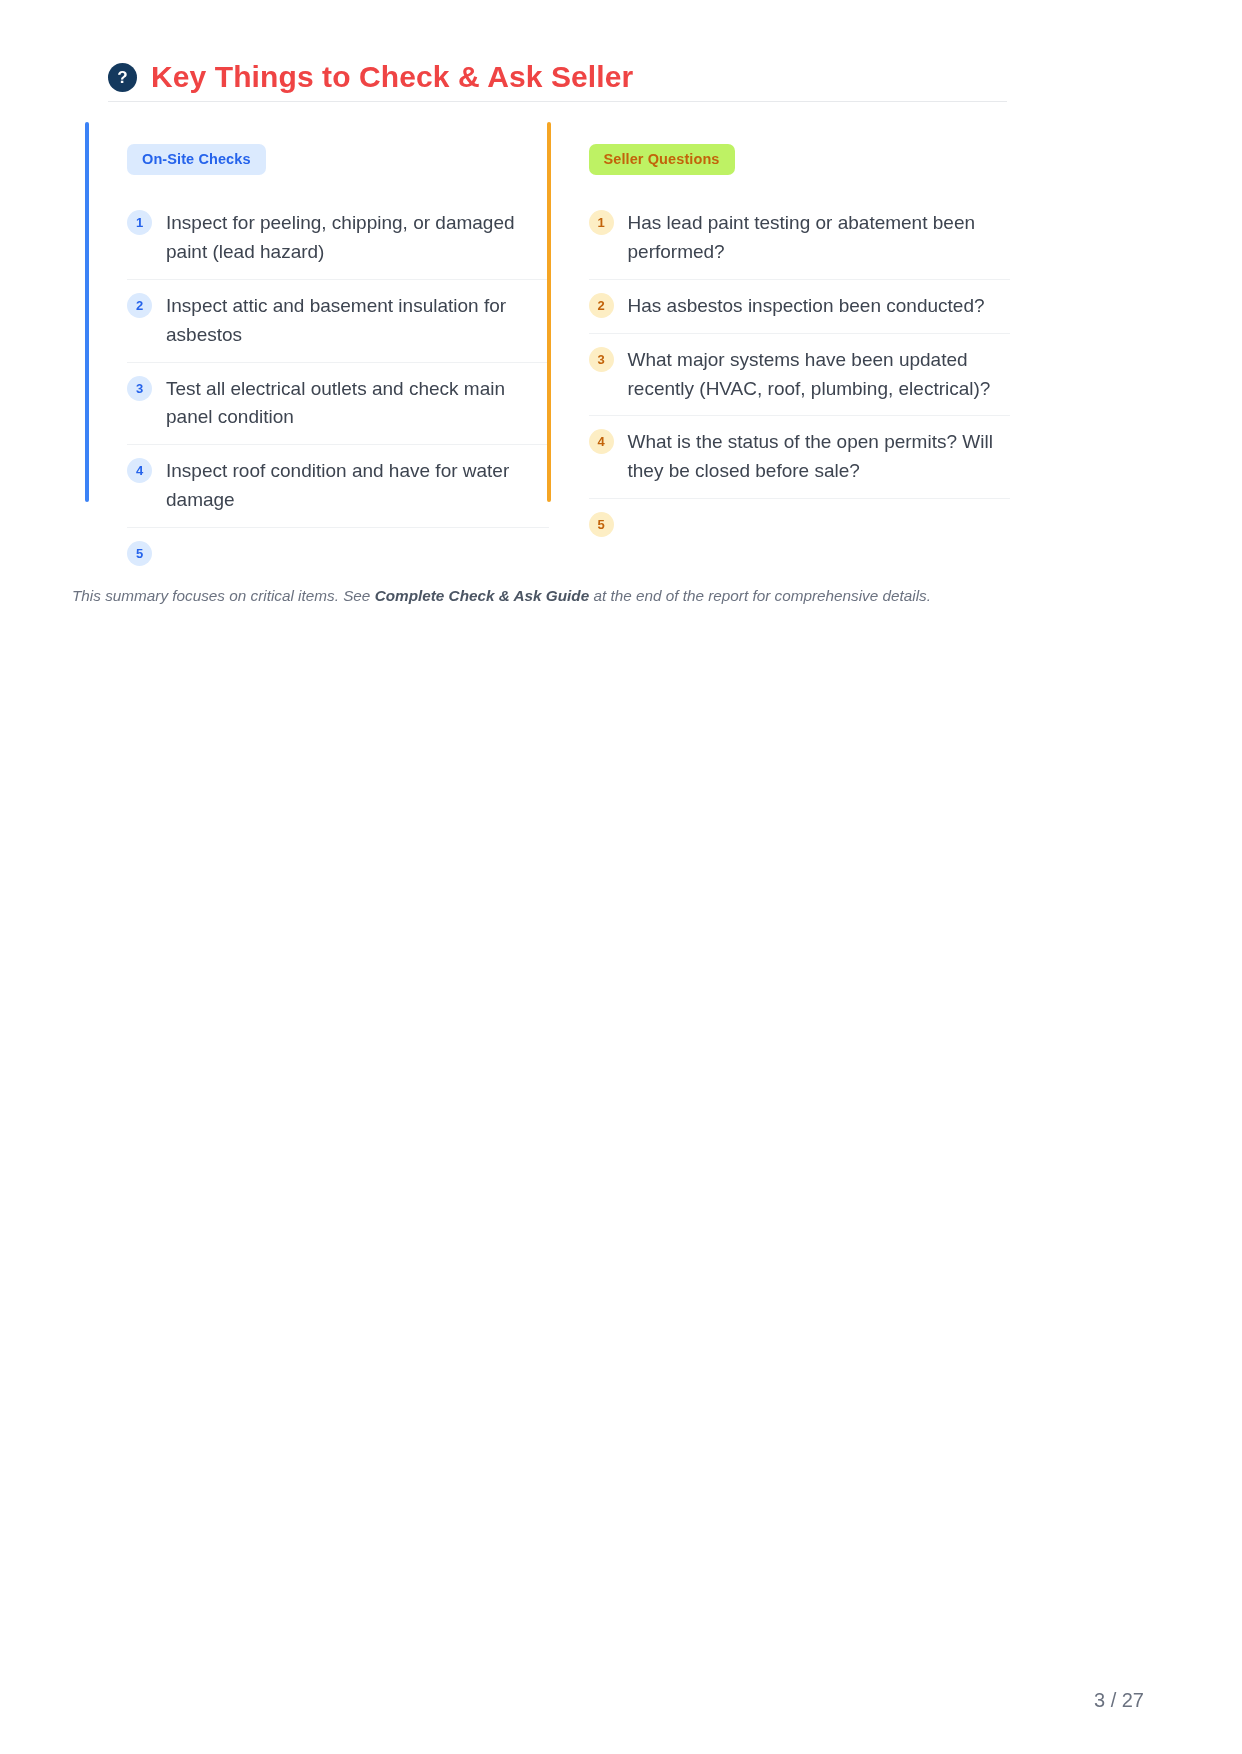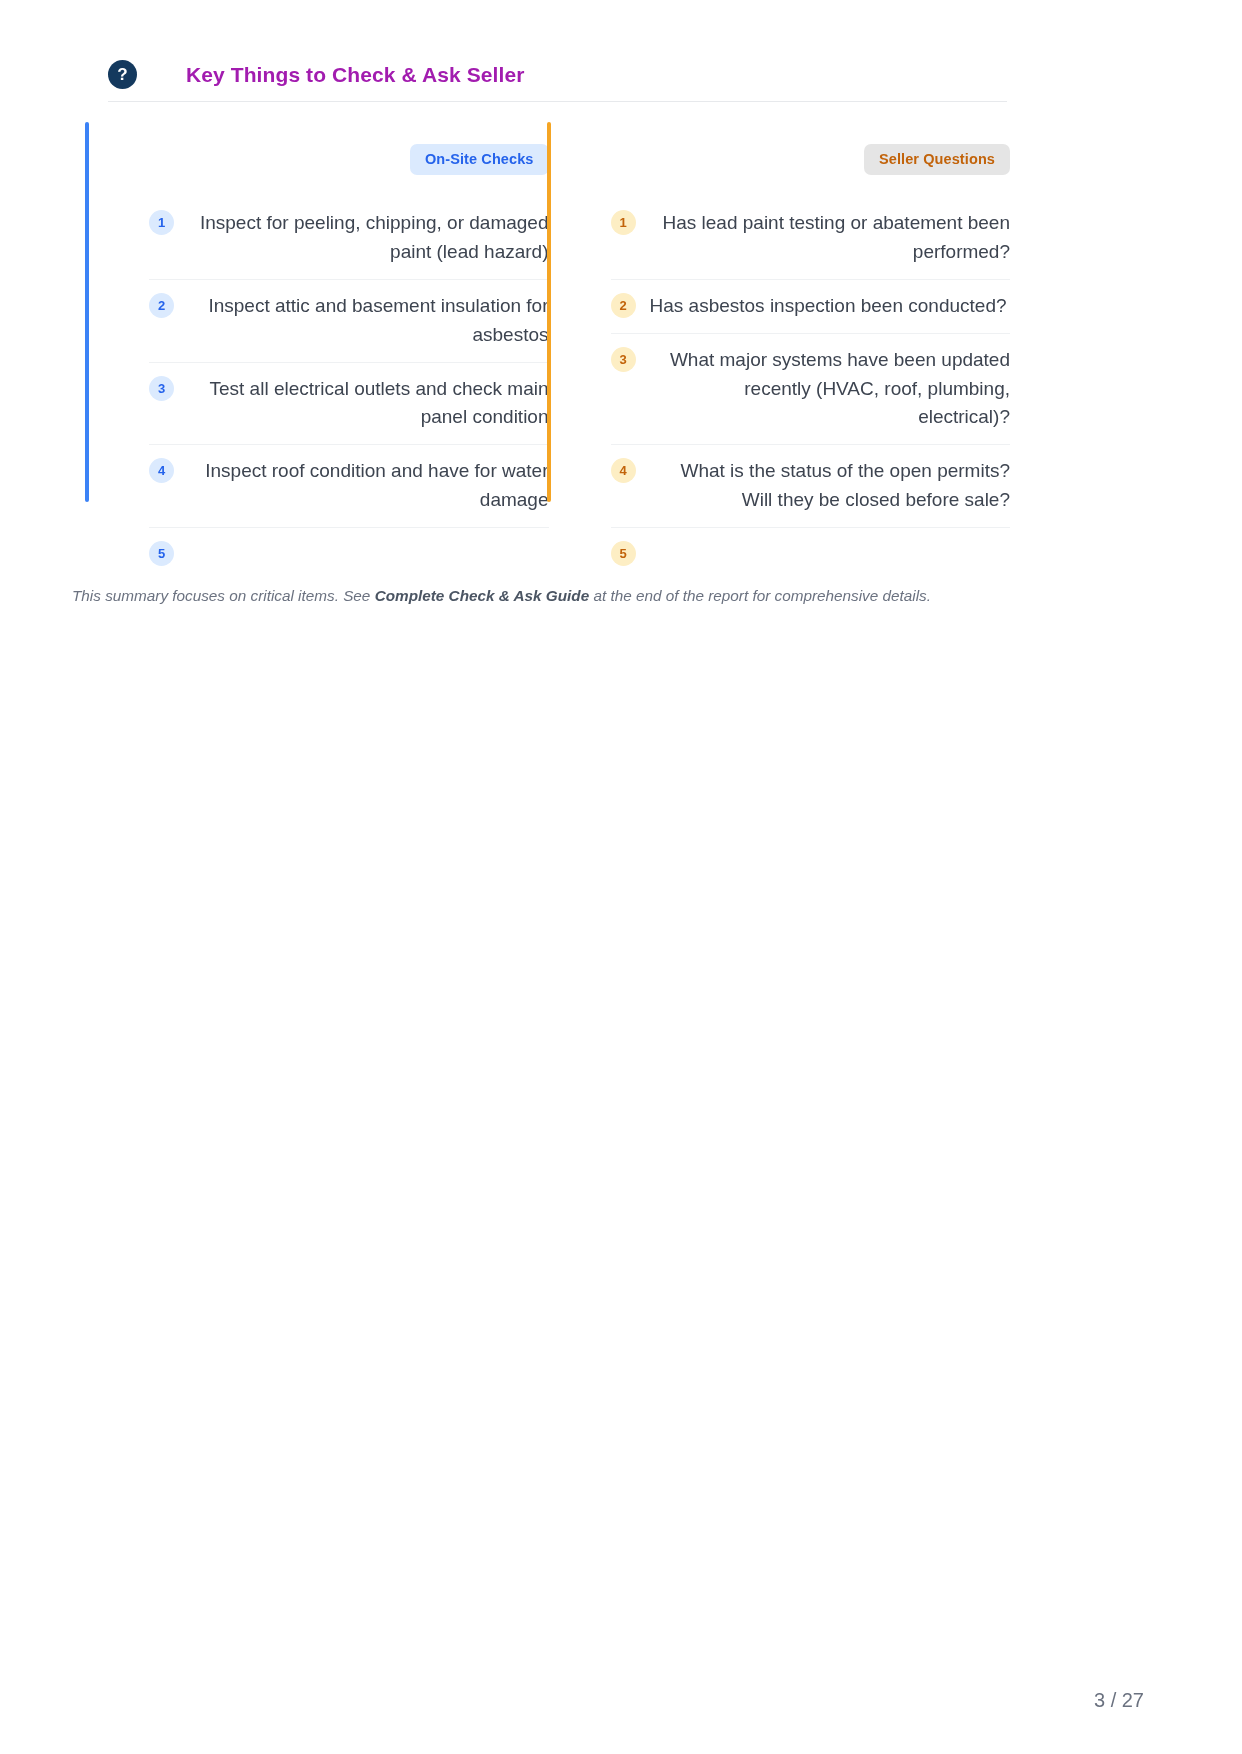--- a/index.html
+++ b/index.html
@@ -34,26 +34,25 @@
     color: #ffffff;
     display: flex;
     align-items: center;
     justify-content: center;
     font-size: 17px;
     font-weight: bold;
     line-height: 1;
     flex: none;
   }
   .header-title {
-    font-size: 21px;
-    font-weight: bold;
-    color: #a21caf;
+    font-size: 30px;
+    font-weight: bold;
+    color: #ef4444;
     letter-spacing: 0.1px;
     white-space: nowrap;
-    margin-left: 35px;
   }
   .header-rule {
     position: absolute;
     left: 108px;
     top: 101px;
     width: 899px;
     height: 1px;
     background: #e7e9ec;
   }
 
@@ -77,36 +76,35 @@
     position: absolute;
     left: 0;
     top: 0;
     width: 4px;
     border-radius: 3px;
   }
   .accent-blue { background: #3b82f6; }
   .accent-orange { background: #f5a524; }
 
   .col-inner {
-    padding-left: 64px;
+    padding-left: 42px;
     padding-top: 22px;
     padding-bottom: 28px;
-    text-align: right;
   }
 
   .badge {
     display: inline-block;
     font-size: 14.5px;
     font-weight: bold;
     padding: 7px 15px 8px 15px;
     border-radius: 7px;
     letter-spacing: 0.1px;
   }
   .badge-blue { background: #dbeafe; color: #2563eb; }
-  .badge-amber { background: #e5e5e5; color: #c2630a; }
+  .badge-amber { background: #bef264; color: #c2630a; }
 
   .item-list {
     margin-top: 22px;
     list-style: none;
   }
   .item {
     display: flex;
     align-items: flex-start;
     gap: 14px;
     padding: 12px 0 12px 0;

